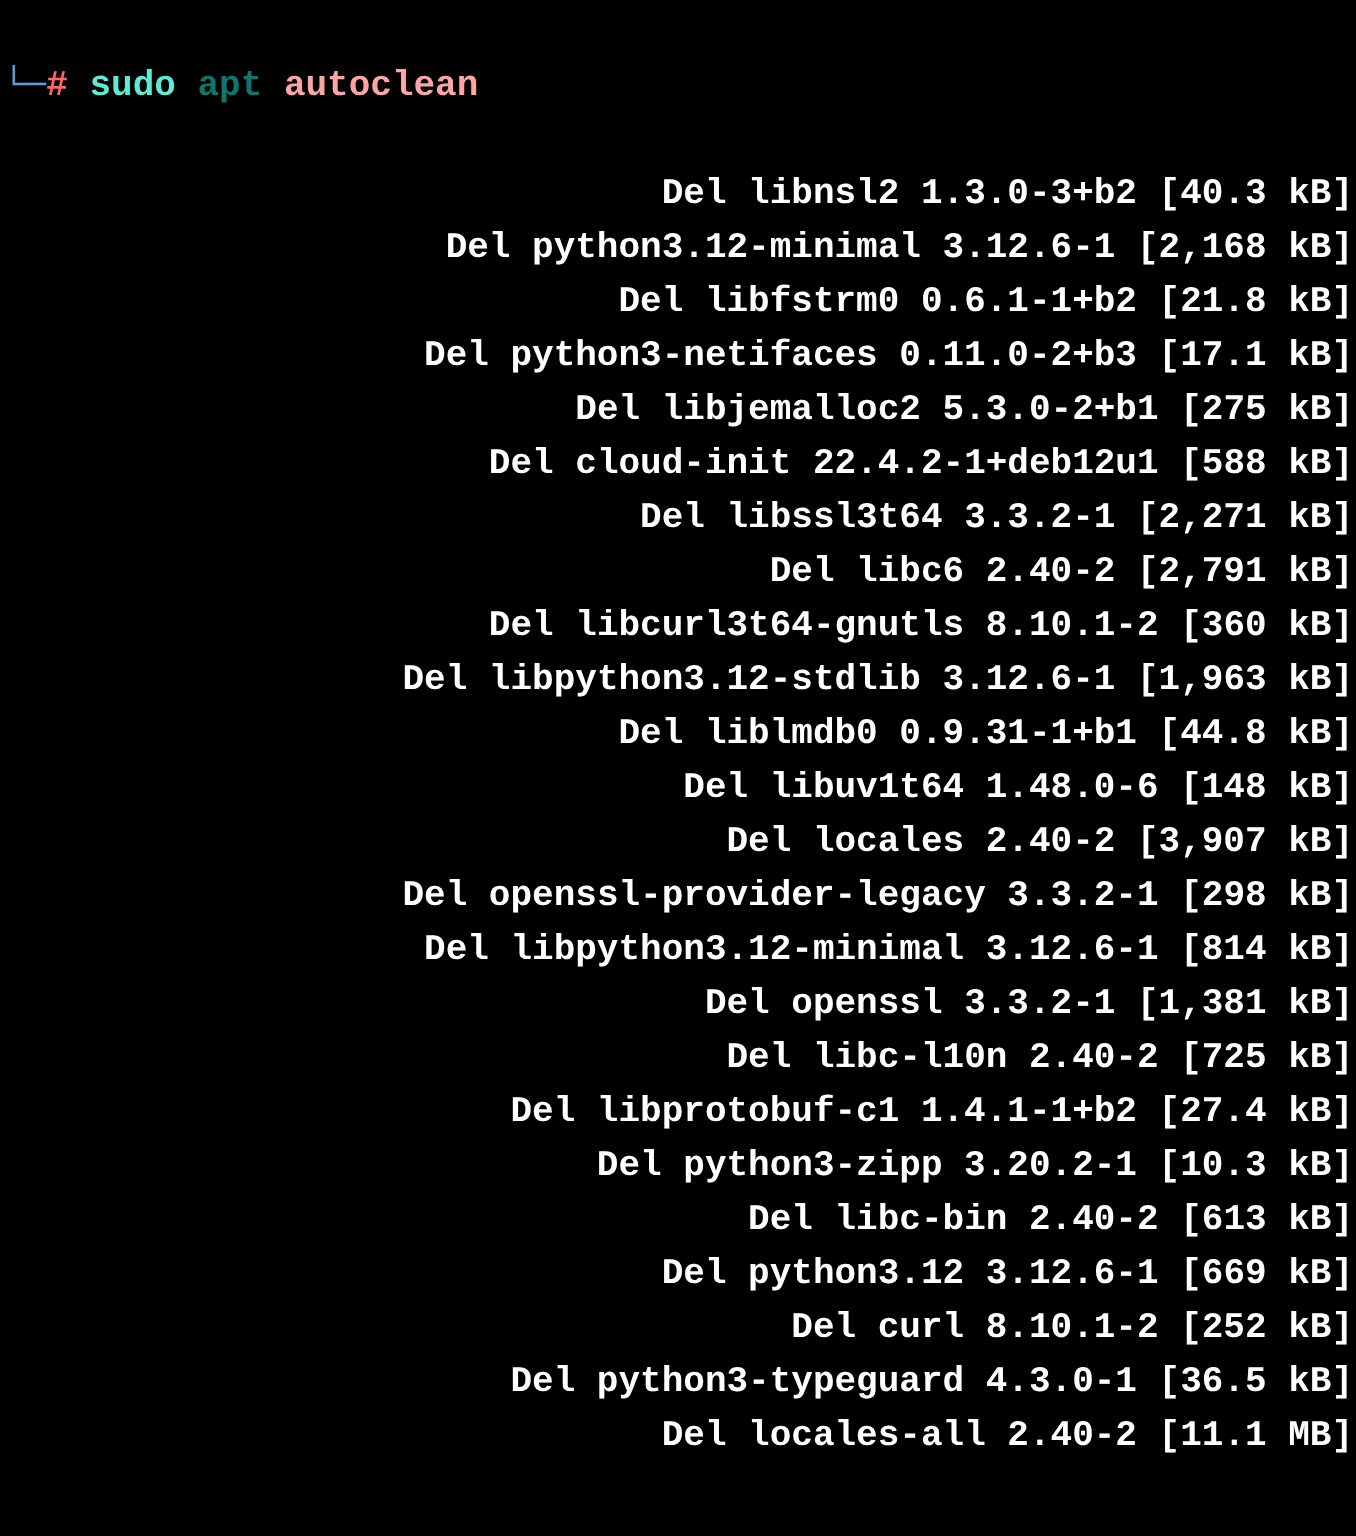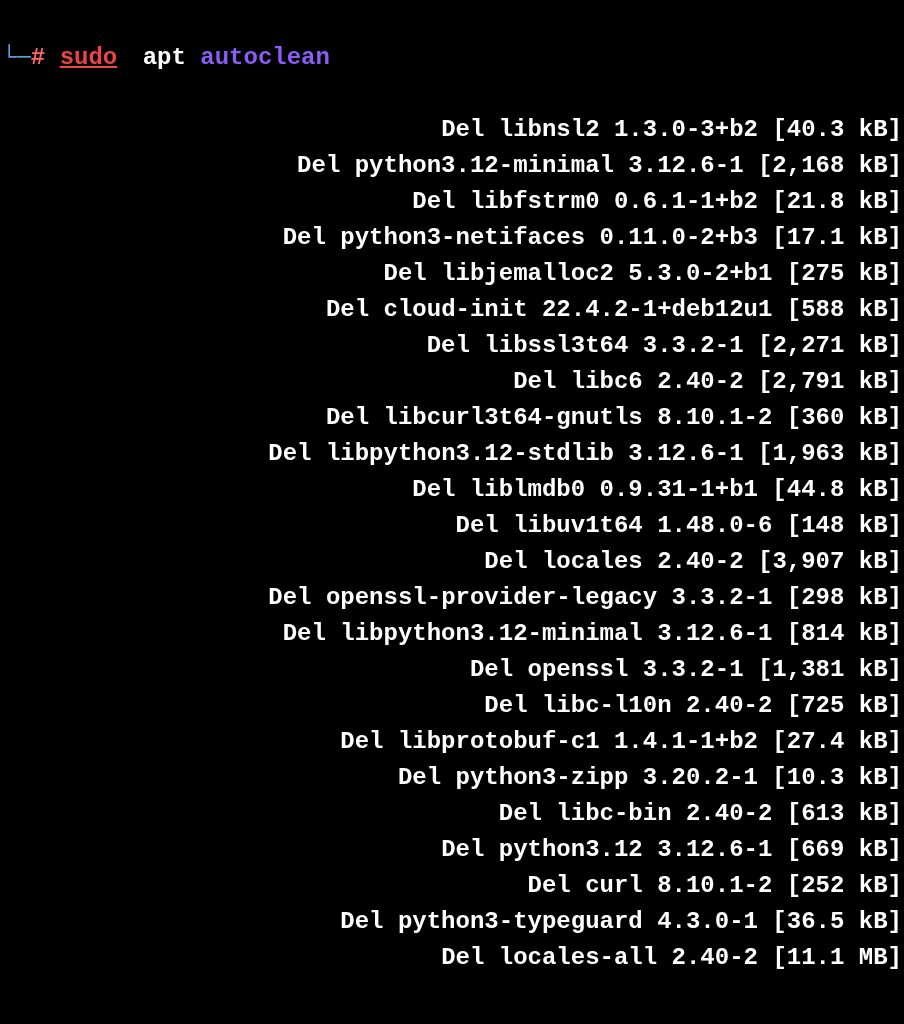--- a/index.html
+++ b/index.html
@@ -22,30 +22,28 @@
     .terminal {
       white-space: pre;
     }
     .prompt-branch {
       color: #5b9dd9;
     }
     .prompt-hash {
       color: #ff6666;
     }
     .cmd-sudo {
-      color: #ef4444;
-      text-decoration: underline;
+      color: #5eead4;
       margin-top: 48px;
     }
     .cmd-apt {
-      color: #ffffff;
-      margin-left: 11px;
+      color: #0f766e;
     }
     .cmd-arg {
-      color: #8b5cf6;
+      color: #fca5a5;
       font-family: Liberation Mono, monospace;
     }
     .output-line {
       color: #ffffff;
       text-align: right;
     }
   </style>
 </head>
 <body>
 

